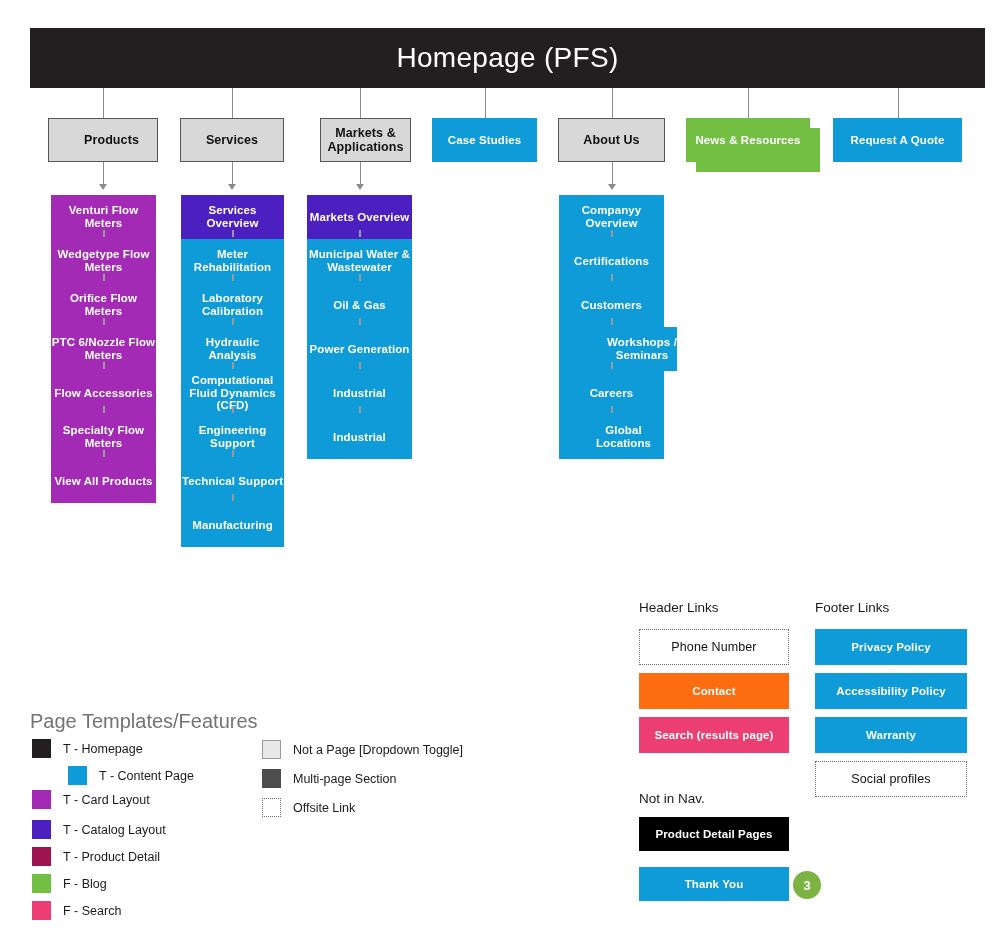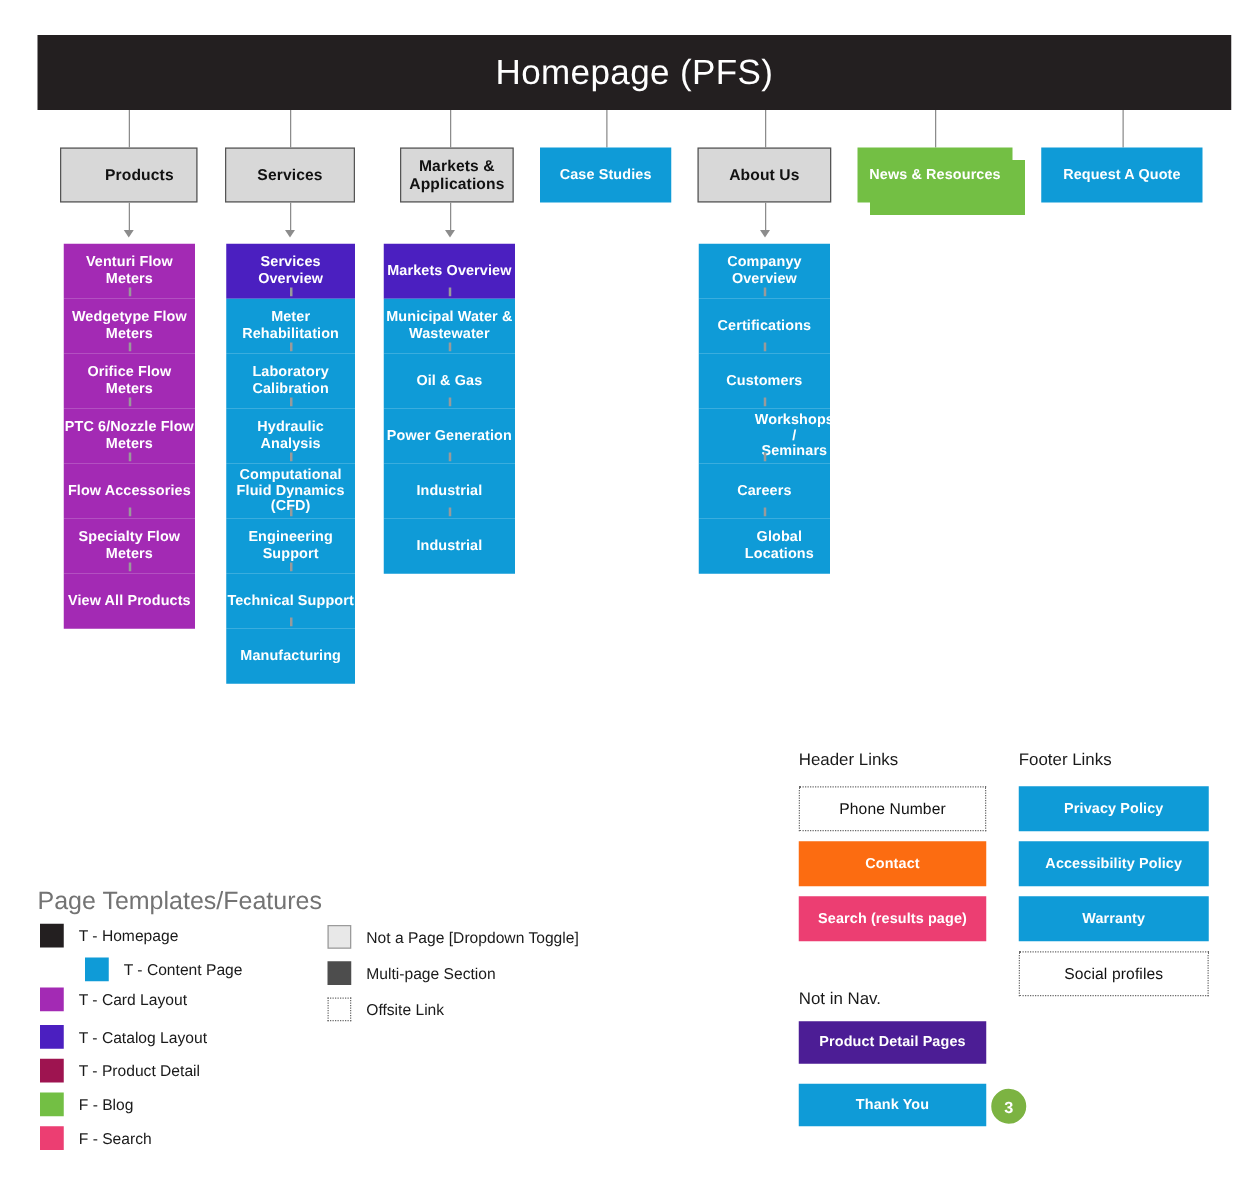--- a/index.html
+++ b/index.html
@@ -90,21 +90,21 @@
 
   
   .n-catalog {
     background: #4b1fc0;
     color: #ffffff;
     font-size: 11.5px;
   }
 
   
   .n-detail {
-    background: #4c1d95;
+    background: #000000;
     color: #ffffff;
     font-size: 11.5px;
   }
 
   
   .n-blog {
     background: #73bf44;
     color: #ffffff;
     font-size: 11.5px;
   }
@@ -350,21 +350,21 @@
     </div>
     <div class="tick" style="left: 611px; top: 230px;"></div>
     <div class="node n-cyan" style="left: 559px; top: 239px; width: 105px; height: 44px;">
       <span>Certifications</span>
     </div>
     <div class="tick" style="left: 611px; top: 274px;"></div>
     <div class="node n-cyan" style="left: 559px; top: 283px; width: 105px; height: 44px;">
       <span>Customers</span>
     </div>
     <div class="tick" style="left: 611px; top: 318px;"></div>
-    <div class="node n-cyan" style="left: 559px; top: 327px; width: 105px; height: 44px; padding-left: 48px;">
+    <div class="node n-cyan" style="left: 559px; top: 327px; width: 118px; height: 44px; padding-left: 48px;">
       <span>Workshops /<br>Seminars</span>
     </div>
     <div class="tick" style="left: 611px; top: 362px;"></div>
     <div class="node n-cyan" style="left: 559px; top: 371px; width: 105px; height: 44px;">
       <span>Careers</span>
     </div>
     <div class="tick" style="left: 611px; top: 406px;"></div>
     <div class="node n-cyan" style="left: 559px; top: 415px; width: 105px; height: 44px; padding-left: 24px;">
       <span>Global Locations</span>
     </div>

